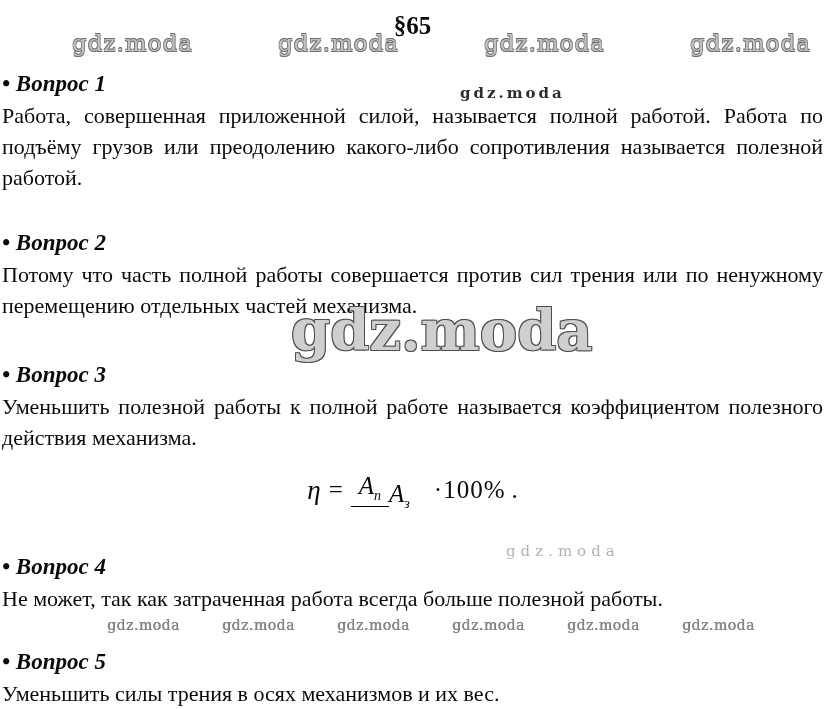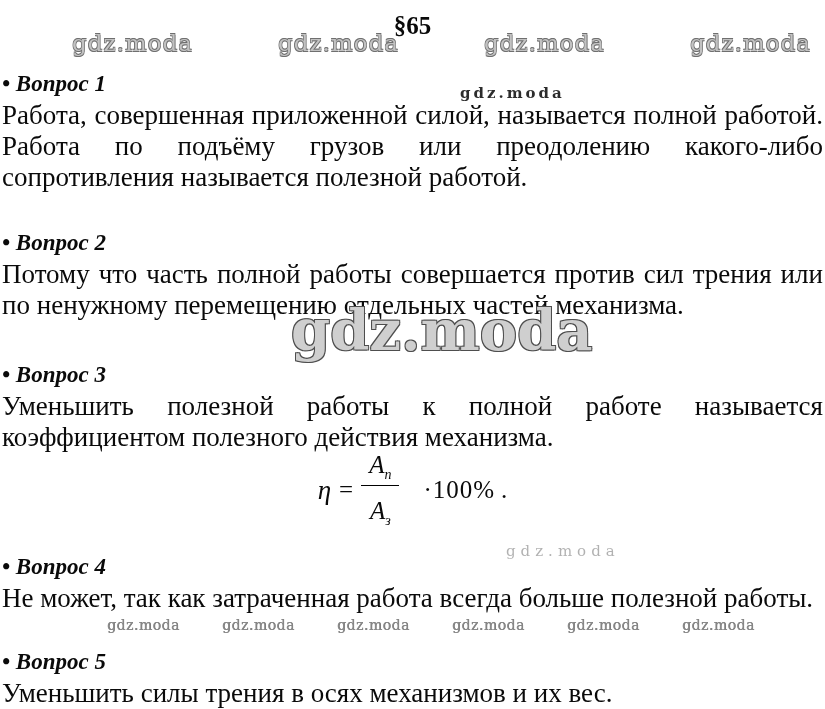--- a/index.html
+++ b/index.html
@@ -23,21 +23,21 @@
   }
 
   .q-label {
     font-weight: bold;
     font-style: italic;
     font-size: 23px;
     line-height: 28px;
   }
   .q-text {
     margin: 2px 0 0 0;
-    font-size: 27px;
+    font-size: 22px;
     line-height: 31px;
     text-align: justify;
   }
 
   .mt-q1 { margin-top: 30px; }
   .mt-q2 { margin-top: 36px; }
   .mt-q3 { margin-top: 40px; }
   .mt-q4 { margin-top: 32px; }
   .mt-q5 { margin-top: 34px; }
 
@@ -46,21 +46,21 @@
     margin-top: 6px;
     height: 62px;
     display: flex;
     justify-content: center;
     align-items: center;
     font-size: 25px;
     font-style: italic;
   }
   .f-eta { font-size: 27px; margin-right: 8px; }
   .f-eq { font-style: normal; margin-right: 8px; }
-  .frac { display: inline-flex; flex-direction: column; align-items: center; line-height: 1.05; }
+  .frac { display: inline-flex; flex-direction: row; align-items: center; line-height: 1.05; }
   .frac .num { border-bottom: 1.5px solid #000; padding: 0 8px 2px 8px; }
   .frac .den { padding-top: 12px; }
   .frac sub { font-size: 14px; font-style: italic; }
   .f-factor { font-style: normal; margin-left: 24px; letter-spacing: 1px; }
   .f-period { font-style: normal; margin-left: 6px; }
 
   
   .wm {
     position: absolute;
     z-index: 1;

